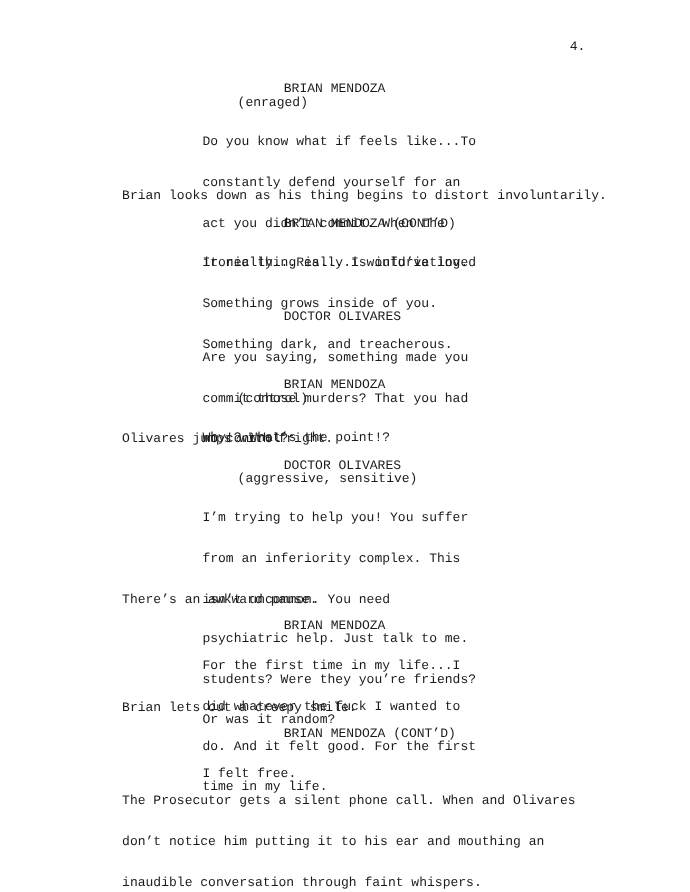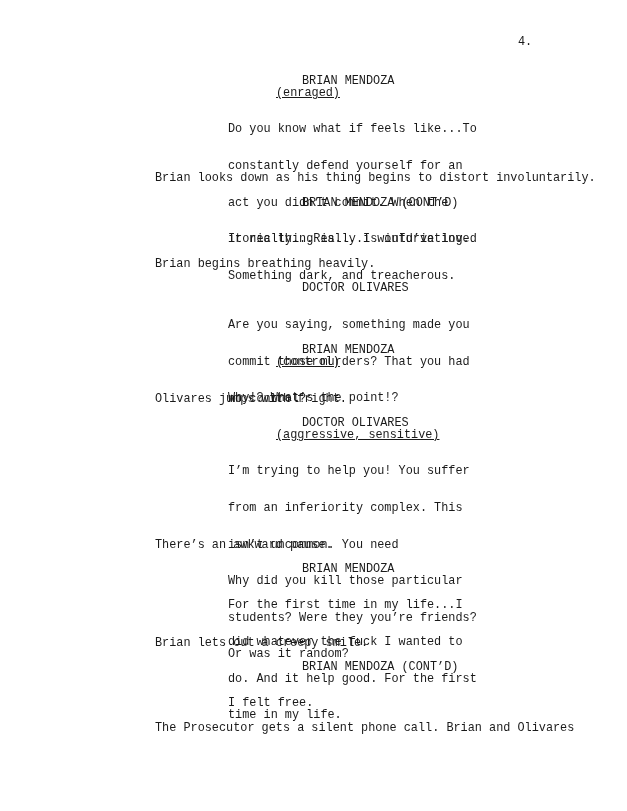--- a/index.html
+++ b/index.html
@@ -4,24 +4,24 @@
   <style>
     html, body { margin: 0; padding: 0; background: #ffffff; }
     body { width: 627px; height: 811px; position: relative; overflow: hidden; }
     .page {
       position: absolute; left: 0; top: 0; width: 627px; height: 811px;
       background: #ffffff; color: #1a1a1a;
       font-family: "Liberation Mono", "DejaVu Sans Mono", monospace;
       font-size: 11.85px; line-height: 12.2px;
     }
     .pagenum { position: absolute; left: 518px; top: 36px; }
-    .block { position: absolute; white-space: pre; margin-left: 44px; }
+    .block { position: absolute; white-space: pre; }
     .action { left: 111px; }
     .char { left: 258px; }
-    .paren { left: 232px; text-decoration: underline; }
+    .paren { left: 216px; }
     .dlg { left: 184px; }
     .line { display: block; height: 12.2px; }
   </style>
 </head>
 <body>
 
 <div class="page">
   <div class="pagenum">4.</div>
 
   <div class="block char" style="top:75px">BRIAN MENDOZA</div>
@@ -31,24 +31,24 @@
     <span class="line">constantly defend yourself for an</span>
     <span class="line">act you didn’t commit. When the</span>
     <span class="line">ironic thing is....I would’ve loved</span>
   </div>
 
   <div class="block action" style="top:172px">Brian looks down as his thing begins to distort involuntarily.</div>
 
   <div class="block char" style="top:197px">BRIAN MENDOZA (CONT’D)</div>
   <div class="block dlg" style="top:209px">
     <span class="line">It really...Really is infuriating.</span>
+    <span class="line">Something grows inside of you.</span>
     <span class="line">Something dark, and treacherous.</span>
   </div>
 
-  <div class="block action" style="top:258px">Brian begins breathing heavily.</div>
 
   <div class="block char" style="top:282px">DOCTOR OLIVARES</div>
   <div class="block dlg" style="top:295px">
     <span class="line">Are you saying, something made you</span>
     <span class="line">commit those murders? That you had</span>
     <span class="line">no control?</span>
   </div>
 
   <div class="block char" style="top:344px">BRIAN MENDOZA</div>
   <div class="block paren" style="top:356px">(control)</div>
@@ -57,38 +57,40 @@
   </div>
 
   <div class="block action" style="top:393px">Olivares jumps with fright.</div>
 
   <div class="block char" style="top:417px">DOCTOR OLIVARES</div>
   <div class="block paren" style="top:429px">(aggressive, sensitive)</div>
   <div class="block dlg" style="top:441px">
     <span class="line">I’m trying to help you! You suffer</span>
     <span class="line">from an inferiority complex. This</span>
     <span class="line">isn’t uncommon. You need</span>
-    <span class="line">Why did you kill those particular</span>
+    <span class="line">psychiatric help. Just talk to me.</span>
     <span class="line">students? Were they you’re friends?</span>
     <span class="line">Or was it random?</span>
   </div>
 
   <div class="block action" style="top:539px">There’s an awkward pause.</div>
 
   <div class="block char" style="top:563px">BRIAN MENDOZA</div>
   <div class="block dlg" style="top:575px">
     <span class="line">For the first time in my life...I</span>
     <span class="line">did whatever the fuck I wanted to</span>
-    <span class="line">do. And it help good. For the first</span>
+    <span class="line">do. And it felt good. For the first</span>
     <span class="line">time in my life.</span>
   </div>
 
   <div class="block action" style="top:637px">Brian lets out a creepy smile.</div>
 
   <div class="block char" style="top:661px">BRIAN MENDOZA (CONT’D)</div>
   <div class="block dlg" style="top:673px">
     <span class="line">I felt free.</span>
   </div>
 
   <div class="block action" style="top:698px">
-    <span class="line">The Prosecutor gets a silent phone call. Brian and Olivares</span>
+    <span class="line">The Prosecutor gets a silent phone call. When and Olivares</span>
+    <span class="line">don’t notice him putting it to his ear and mouthing an</span>
+    <span class="line">inaudible conversation through faint whispers.</span>
   </div>
 </div>
 
 </body></html>

